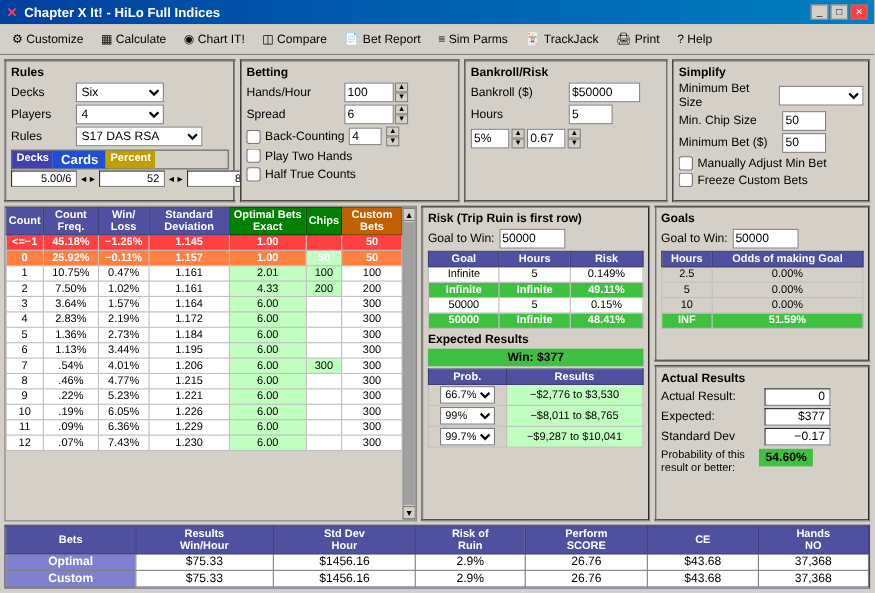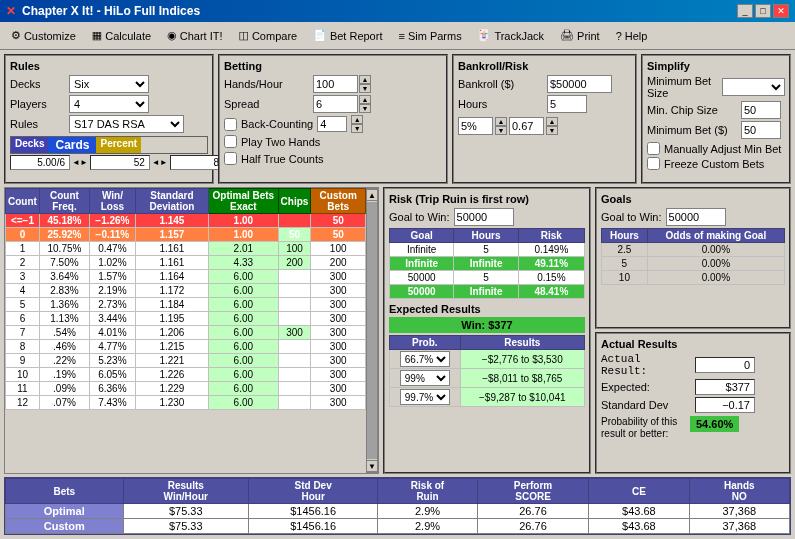--- a/index.html
+++ b/index.html
@@ -65,21 +65,21 @@
       padding: 4px;
     }
     
     .panel-label {
       font-weight: bold;
       font-size: 11px;
       margin-bottom: 3px;
     }
     
     .rules-panel { width: 210px; }
-    .betting-panel { width: 230px; }
+    .betting-panel { width: 200px; }
     .bankroll-panel { width: 185px; }
     .simplify-panel { flex: 1; }
     
     .form-row {
       display: flex;
       align-items: center;
       margin-bottom: 2px;
       gap: 4px;
     }
     .form-label { width: 55px; font-size: 11px; }
@@ -618,28 +618,32 @@
                     <td style="border: 1px solid rgb(192, 192, 192); padding: 1px 3px; font-size: 10px; text-align: center;">0.00%</td>
                   </tr>
                   <tr>
                     <td style="border: 1px solid rgb(192, 192, 192); padding: 1px 3px; font-size: 10px; text-align: center;">5</td>
                     <td style="border: 1px solid rgb(192, 192, 192); padding: 1px 3px; font-size: 10px; text-align: center;">0.00%</td>
                   </tr>
                   <tr>
                     <td style="border: 1px solid rgb(192, 192, 192); padding: 1px 3px; font-size: 10px; text-align: center;">10</td>
                     <td style="border: 1px solid rgb(192, 192, 192); padding: 1px 3px; font-size: 10px; text-align: center;">0.00%</td>
                   </tr>
+                  <tr>
+                    <td style="border: 1px solid rgb(192, 192, 192); padding: 1px 3px; font-size: 10px; text-align: center; background: rgb(64, 192, 64); color: white; font-weight: bold;">INF</td>
+                    <td style="border: 1px solid rgb(192, 192, 192); padding: 1px 3px; font-size: 10px; text-align: center; background: rgb(64, 192, 64); color: white; font-weight: bold;">51.59%</td>
+                  </tr>
                 </tbody>
             </table>
           </div>
 
           <div class="panel" style="flex:1;">
             <div class="panel-label">Actual Results</div>
             <div class="form-row">
-              <span style="width:90px;font-family:Liberation Mono, monospace;">Actual Result:</span>
+              <span style="width:90px;">Actual Result:</span>
               <span class="inset-box">0</span>
             </div>
             <div class="form-row">
               <span style="width:90px;">Expected:</span>
               <span class="inset-box">$377</span>
             </div>
             <div class="form-row">
               <span style="width:90px;">Standard Dev</span>
               <span class="inset-box">−0.17</span>
             </div>

